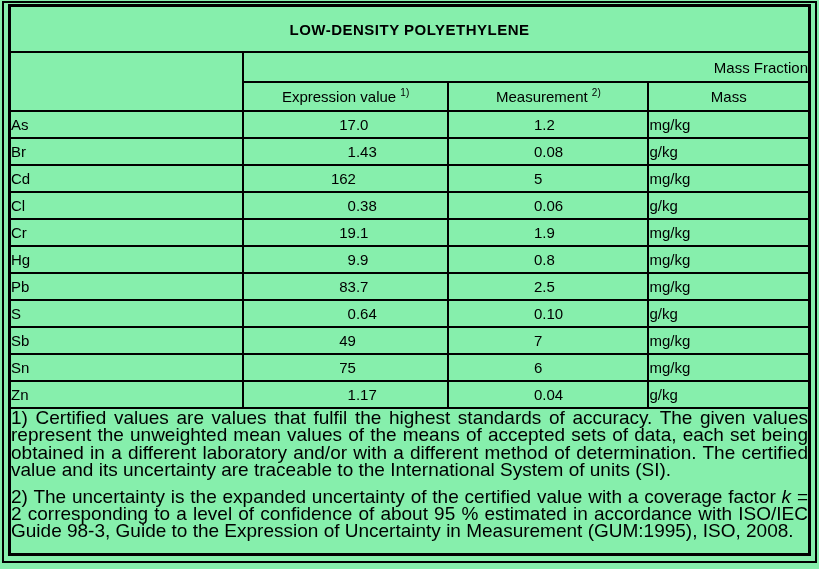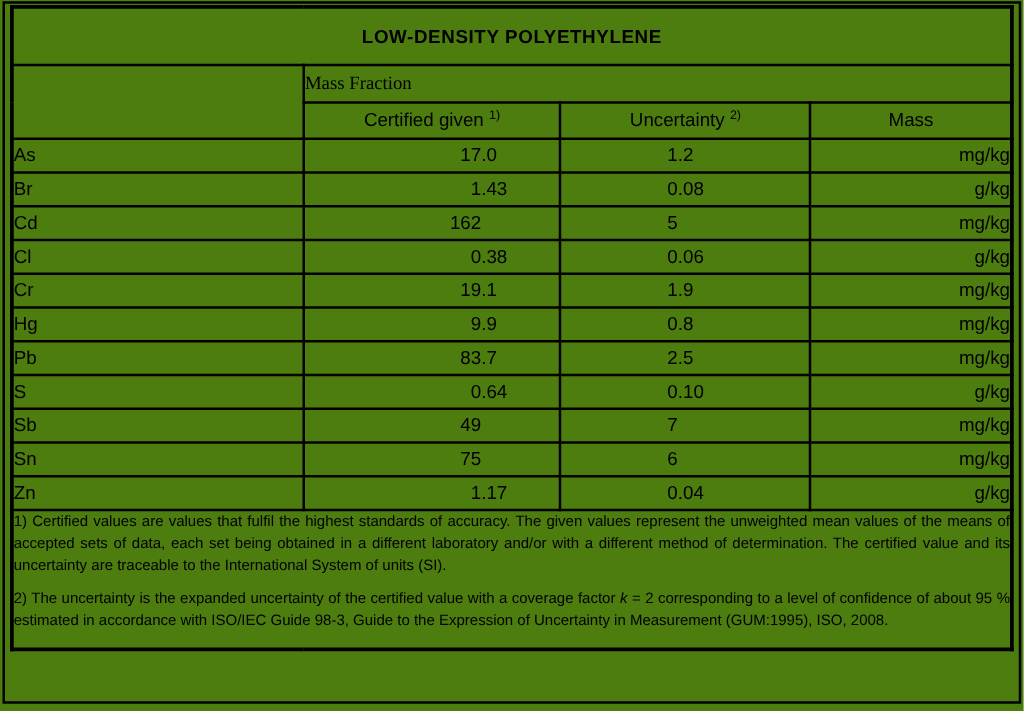--- a/index.html
+++ b/index.html
@@ -5,21 +5,21 @@
   html, body {
     margin: 0;
     padding: 0;
     background: #ffffff;
   }
   .page {
     position: relative;
     width: 819px;
     height: 569px;
     box-sizing: border-box;
-    background: #4d7c0f;
+    background: #86efac;
     font-family: "Liberation Sans", "DejaVu Sans", sans-serif;
     color: #000000;
     overflow: hidden;
   }
   .outer-frame {
     position: absolute;
     left: 2px;
     top: 1px;
     right: 2px;
     bottom: 6px;
@@ -50,22 +50,21 @@
 
   td.title-cell {
     height: 44px;
     text-align: center;
     font-size: 23px;
     font-weight: bold;
     letter-spacing: 0.5px;
   }
   td.group-header-cell {
     height: 28px;
-    text-align: left;
-    font-family: Liberation Serif, serif;
+    text-align: right;
   }
   td.sub-header-cell {
     height: 27px;
     text-align: center;
   }
   sup.fn-ref {
     font-size: 10px;
     vertical-align: super;
     line-height: 0;
   }
@@ -73,39 +72,39 @@
     height: 25px;
     text-align: left;
   }
   td.value-cell {
     height: 25px;
     text-align: left;
     white-space: nowrap;
   }
   td.unit-cell {
     height: 25px;
-    text-align: right;
+    text-align: left;
   }
   
   td.value-cell .ip {
     display: inline-block;
     text-align: right;
   }
-  td.cert-value .ip { width: 112px; padding-left: 29px; }
+  td.cert-value .ip { width: 112px; }
   td.unc-value  .ip { width: 93px; }
   td.value-cell .fp {
     display: inline-block;
     text-align: left;
   }
   td.footnotes-cell {
     padding: 7px 8px 10px 9px;
     vertical-align: top;
   }
   .footnote {
-    font-size: 12px;
+    font-size: 19px;
     line-height: 17.4px;
     text-align: justify;
     margin: 0 0 9px 0;
   }
   .footnote:last-child { margin-bottom: 13px; }
   .footnote .it { font-style: italic; }
 </style>
 </head>
 <body>
 
@@ -124,24 +123,24 @@
         <td class="title-cell" colspan="4">LOW-DENSITY POLYETHYLENE</td>
       </tr>
 
       <tr>
         <td class="element-header-blank" rowspan="2"></td>
         <td class="group-header-cell" colspan="3">Mass Fraction</td>
       </tr>
 
       <tr>
         <td class="sub-header-cell">
-          <span>Certified given</span>&nbsp;<sup class="fn-ref">1)</sup>
+          <span>Expression value</span>&nbsp;<sup class="fn-ref">1)</sup>
         </td>
         <td class="sub-header-cell">
-          <span>Uncertainty</span>&nbsp;<sup class="fn-ref">2)</sup>
+          <span>Measurement</span>&nbsp;<sup class="fn-ref">2)</sup>
         </td>
         <td class="sub-header-cell">Mass</td>
       </tr>
 
       <tr>
         <td class="element-cell">As</td>
         <td class="value-cell cert-value dec"><span class="ip">17</span><span class="fp">.0</span></td>
         <td class="value-cell unc-value dec"><span class="ip">1</span><span class="fp">.2</span></td>
         <td class="unit-cell">mg/kg</td>
       </tr>

